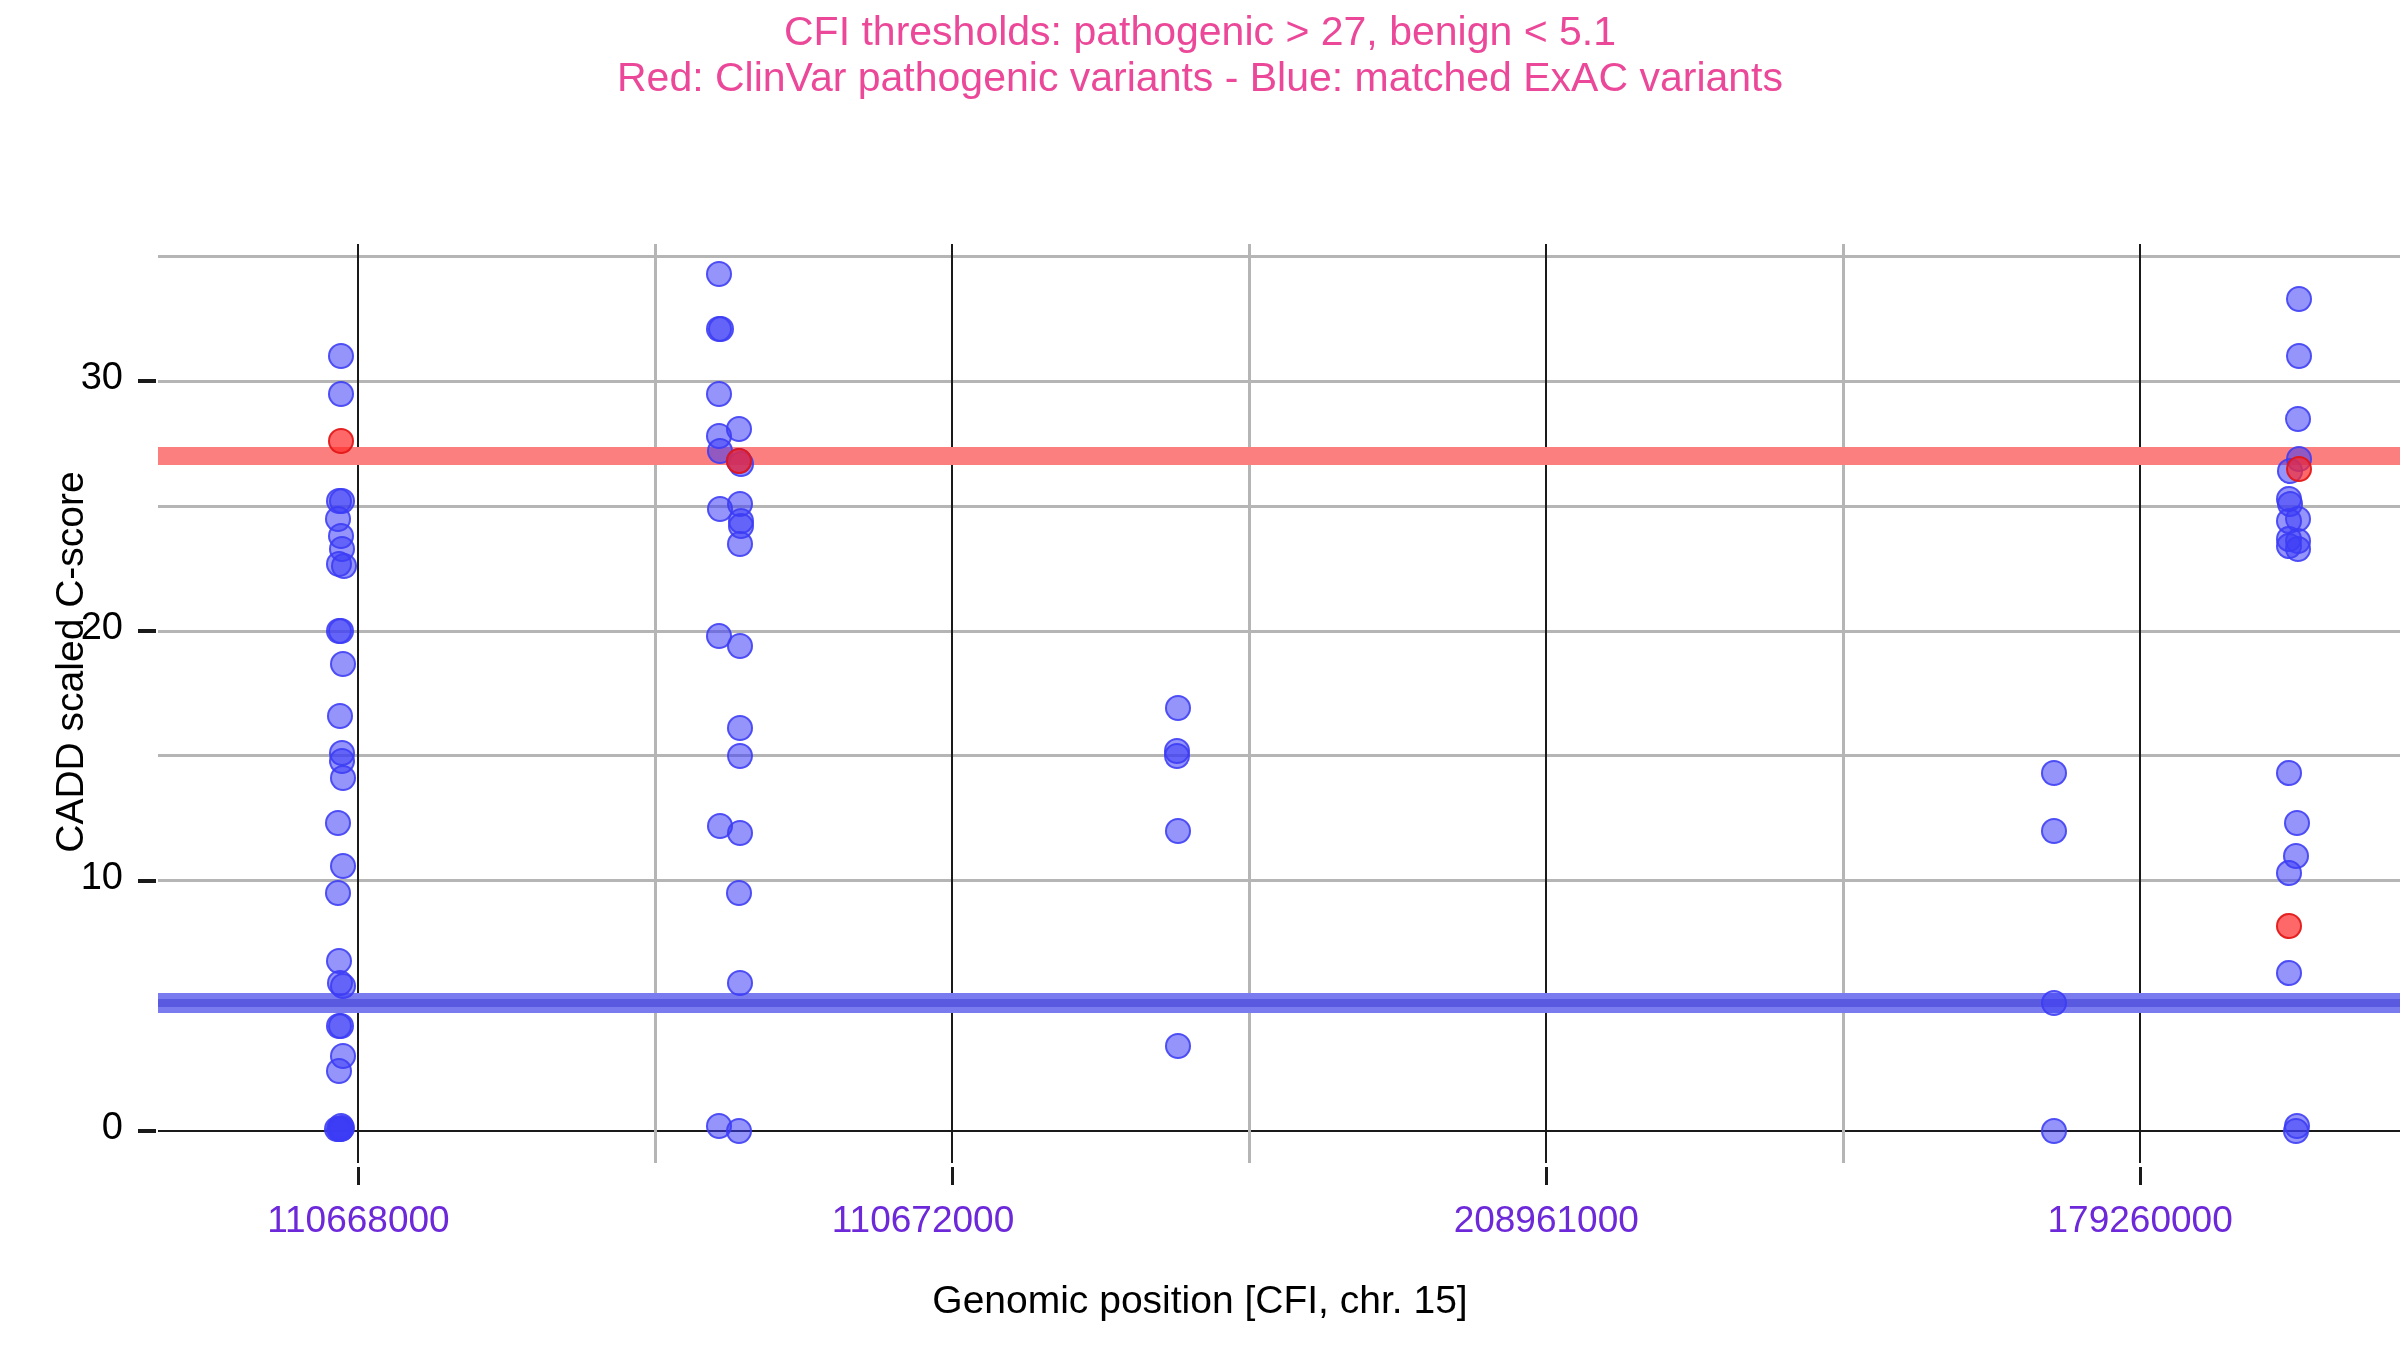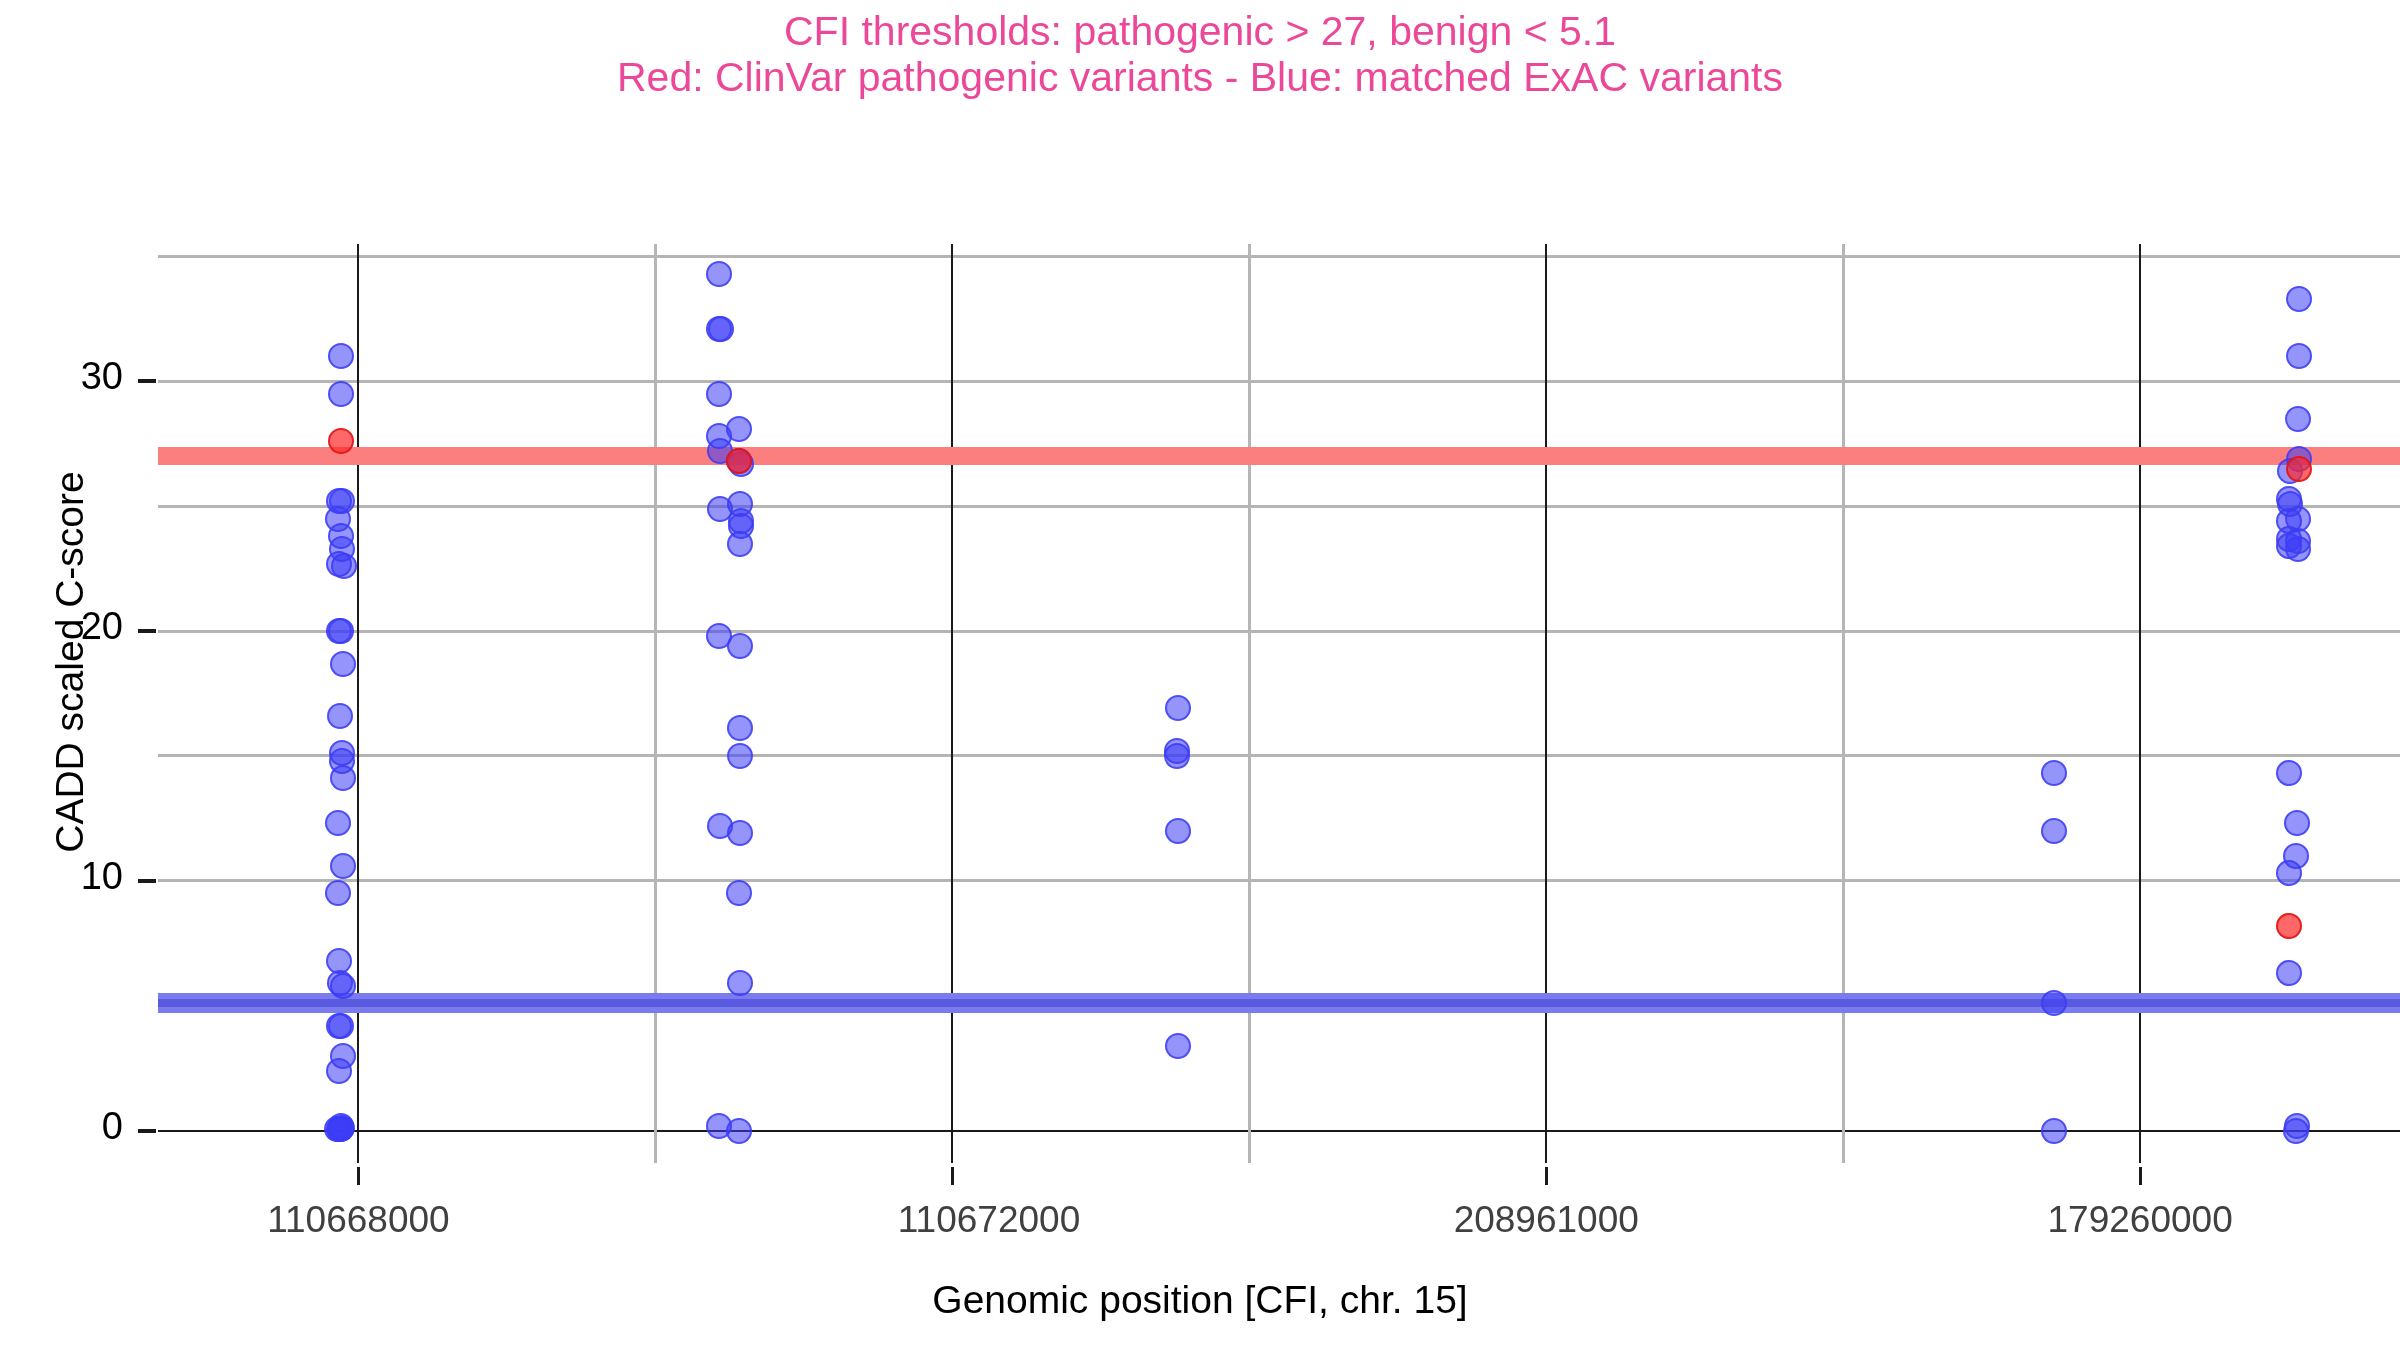--- a/index.html
+++ b/index.html
@@ -42,21 +42,21 @@
   
   .band{position:absolute;left:0;width:100%;}
   .band-red{height:18px;background:#fb7f7f;}
   .band-blue-outer{height:20px;background:#7b7bf0;}
   .band-blue-inner{height:8px;background:#5a5ae0;}
 
   
   .ytick-mark{position:absolute;width:18px;height:4px;background:#1a1a1a;}
   .ytick-label{position:absolute;text-align:right;font-size:38px;color:#000;width:110px;}
   .xtick-mark{position:absolute;width:3px;height:18px;background:#1a1a1a;}
-  .xtick-label{position:absolute;text-align:center;font-size:37px;color:#404040;width:300px;}
+  .xtick-label{position:absolute;text-align:center;font-size:37px;color:#6d28d9;width:300px;}
 
   
   .pt{
     position:absolute;border-radius:50%;
     width:26px;height:26px;margin-left:-13px;margin-top:-13px;
     box-sizing:border-box;
   }
   .pt.blue{background:rgba(60,60,245,0.55);border:2.5px solid rgba(60,60,245,0.80);}
   .pt.red{background:rgba(255,40,40,0.70);border:2.5px solid rgba(225,20,20,0.85);}
 </style>
@@ -78,21 +78,21 @@
       <div class="ytick-label" style="left: 13px; top: 1104.54px;">0</div>
       <div class="ytick-mark" style="left: 138px; top: 878.807px;"></div>
       <div class="ytick-label" style="left: 13px; top: 854.807px;">10</div>
       <div class="ytick-mark" style="left: 138px; top: 629.079px;"></div>
       <div class="ytick-label" style="left: 13px; top: 605.079px;">20</div>
       <div class="ytick-mark" style="left: 138px; top: 379.351px;"></div>
       <div class="ytick-label" style="left: 13px; top: 355.351px; text-align: right;">30</div>
       <div class="xtick-mark" style="left: 356.944px; top: 1167px;"></div>
       <div class="xtick-label" style="left: 208.444px; top: 1199px;">110668000</div>
       <div class="xtick-mark" style="left: 950.851px; top: 1167px;"></div>
-      <div class="xtick-label" style="left: 839px; top: 1199px;">110672000</div>
+      <div class="xtick-label" style="left: 773px; top: 1199px;">110672000</div>
       <div class="xtick-mark" style="left: 1544.76px; top: 1167px;"></div>
       <div class="xtick-label" style="left: 1396.26px; top: 1199px;">208961000</div>
       <div class="xtick-mark" style="left: 2138.67px; top: 1167px;"></div>
       <div class="xtick-label" style="left: 1990.17px; top: 1199px;">179260000</div>
     </div>
 
   <div id="plot">
     <div id="grid-layer">
         <div class="axline" style="top: 885.535px;"></div>
         <div class="hgrid" style="top: 635.307px;"></div>

